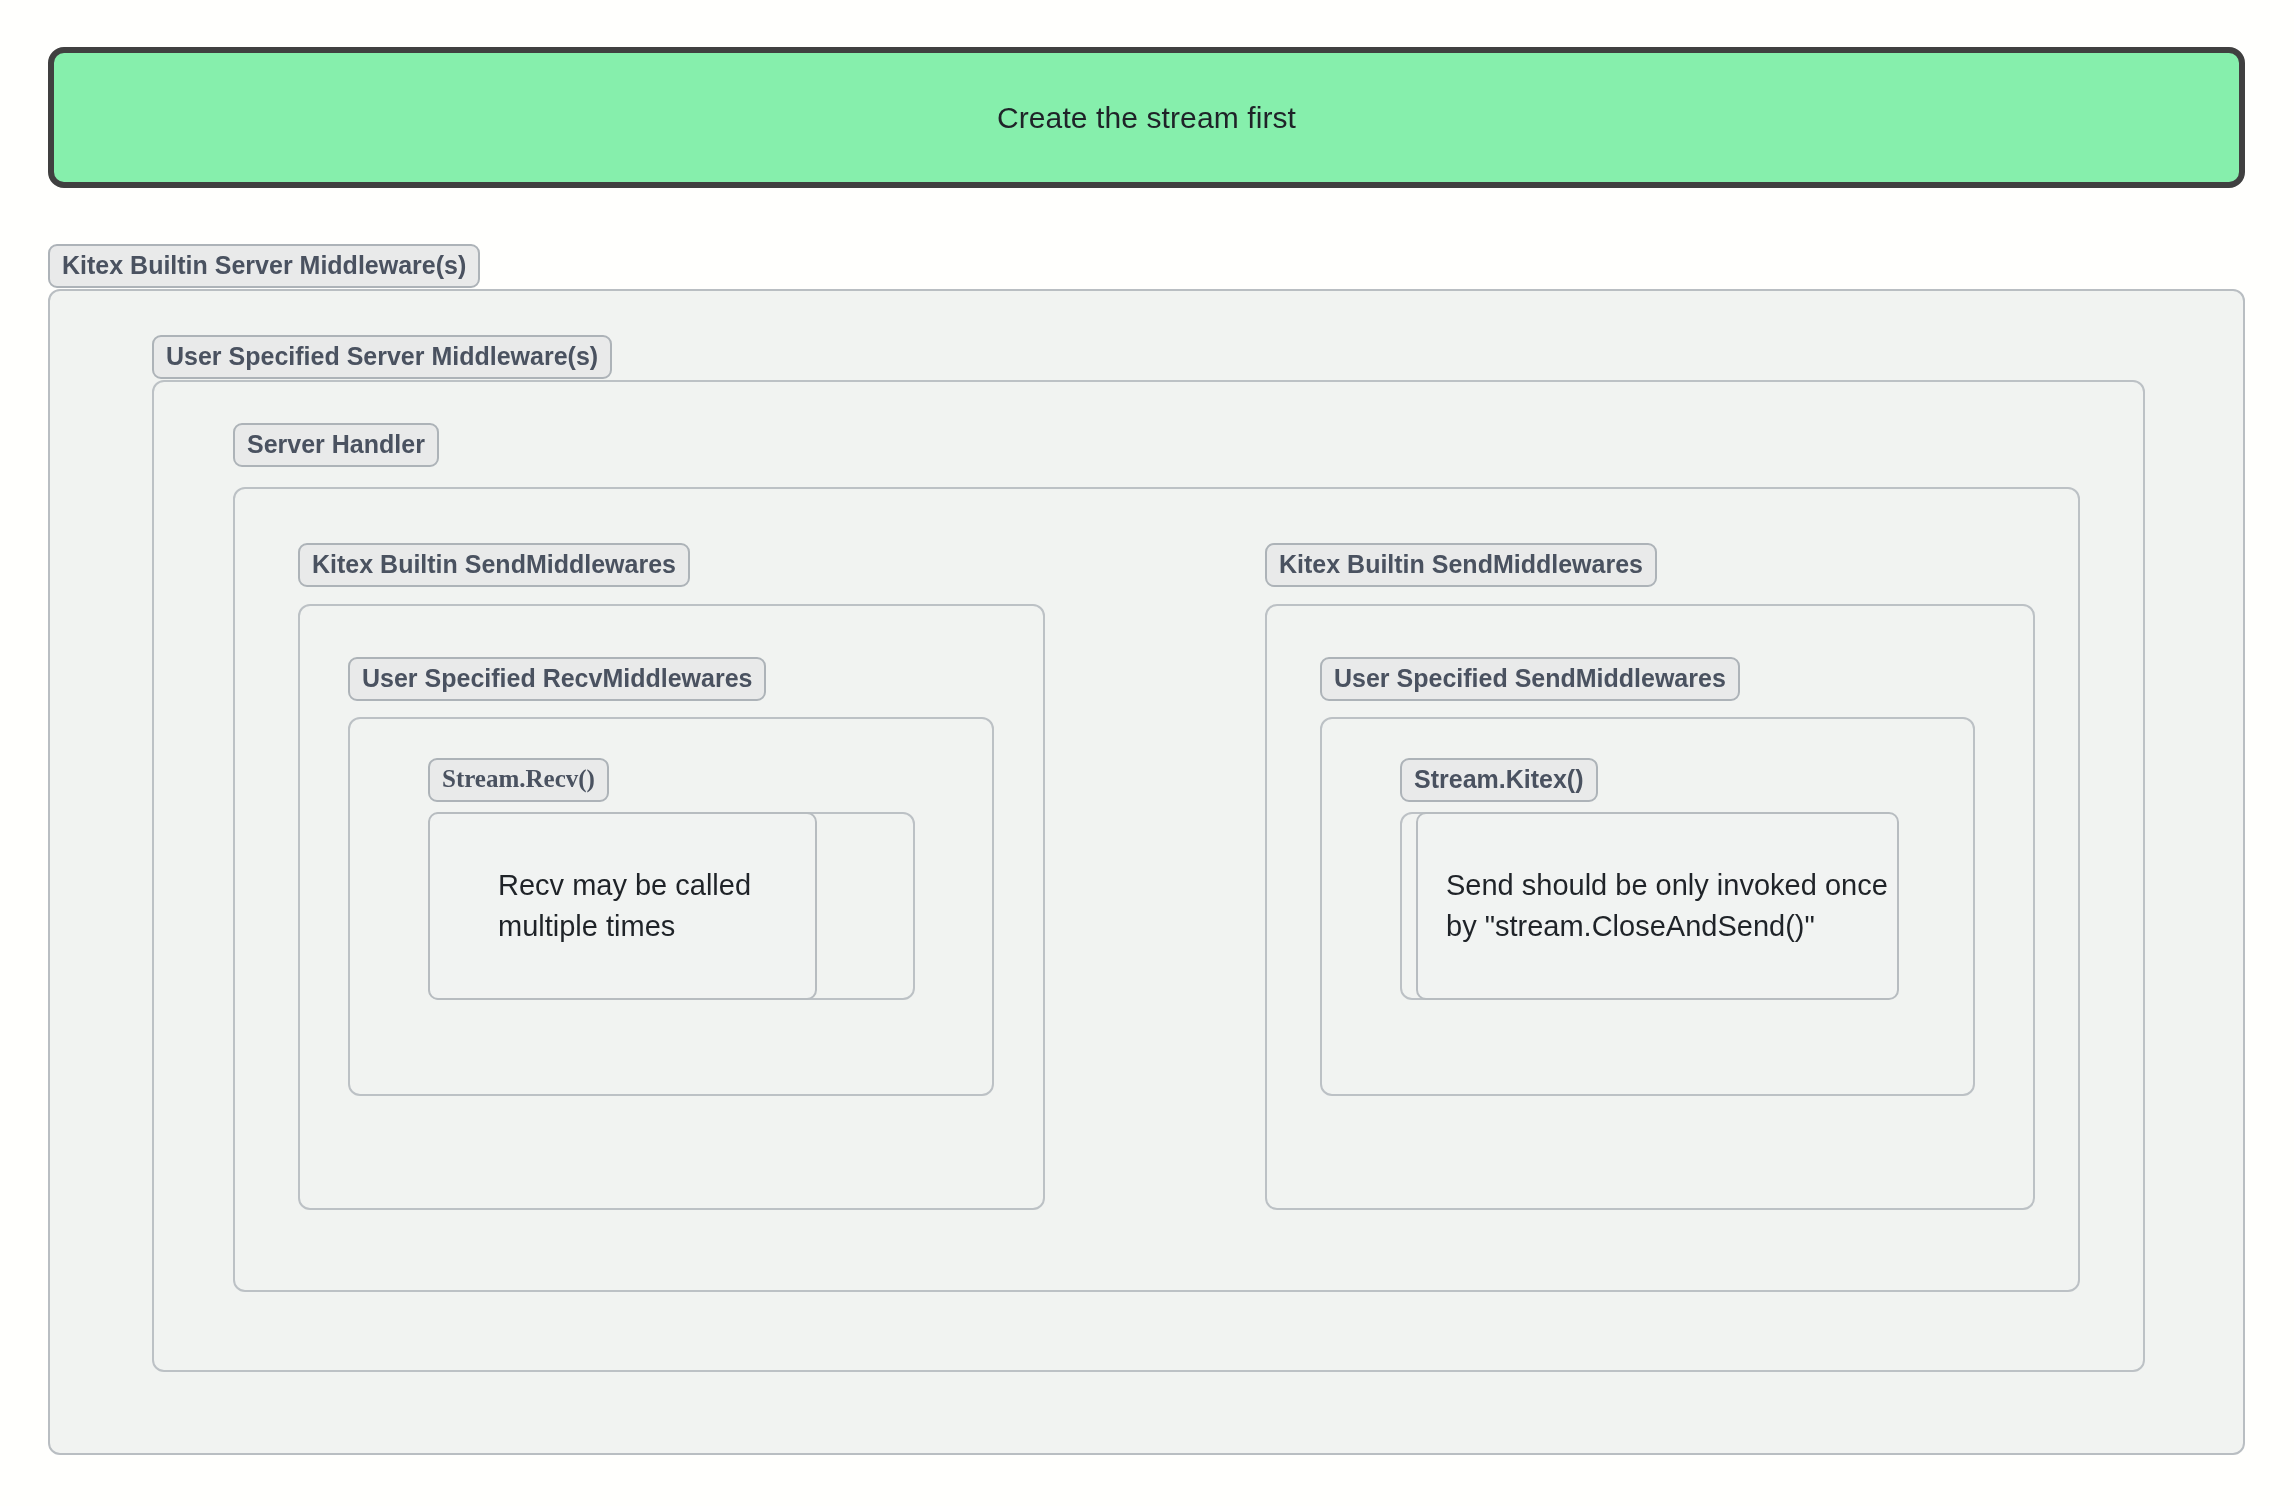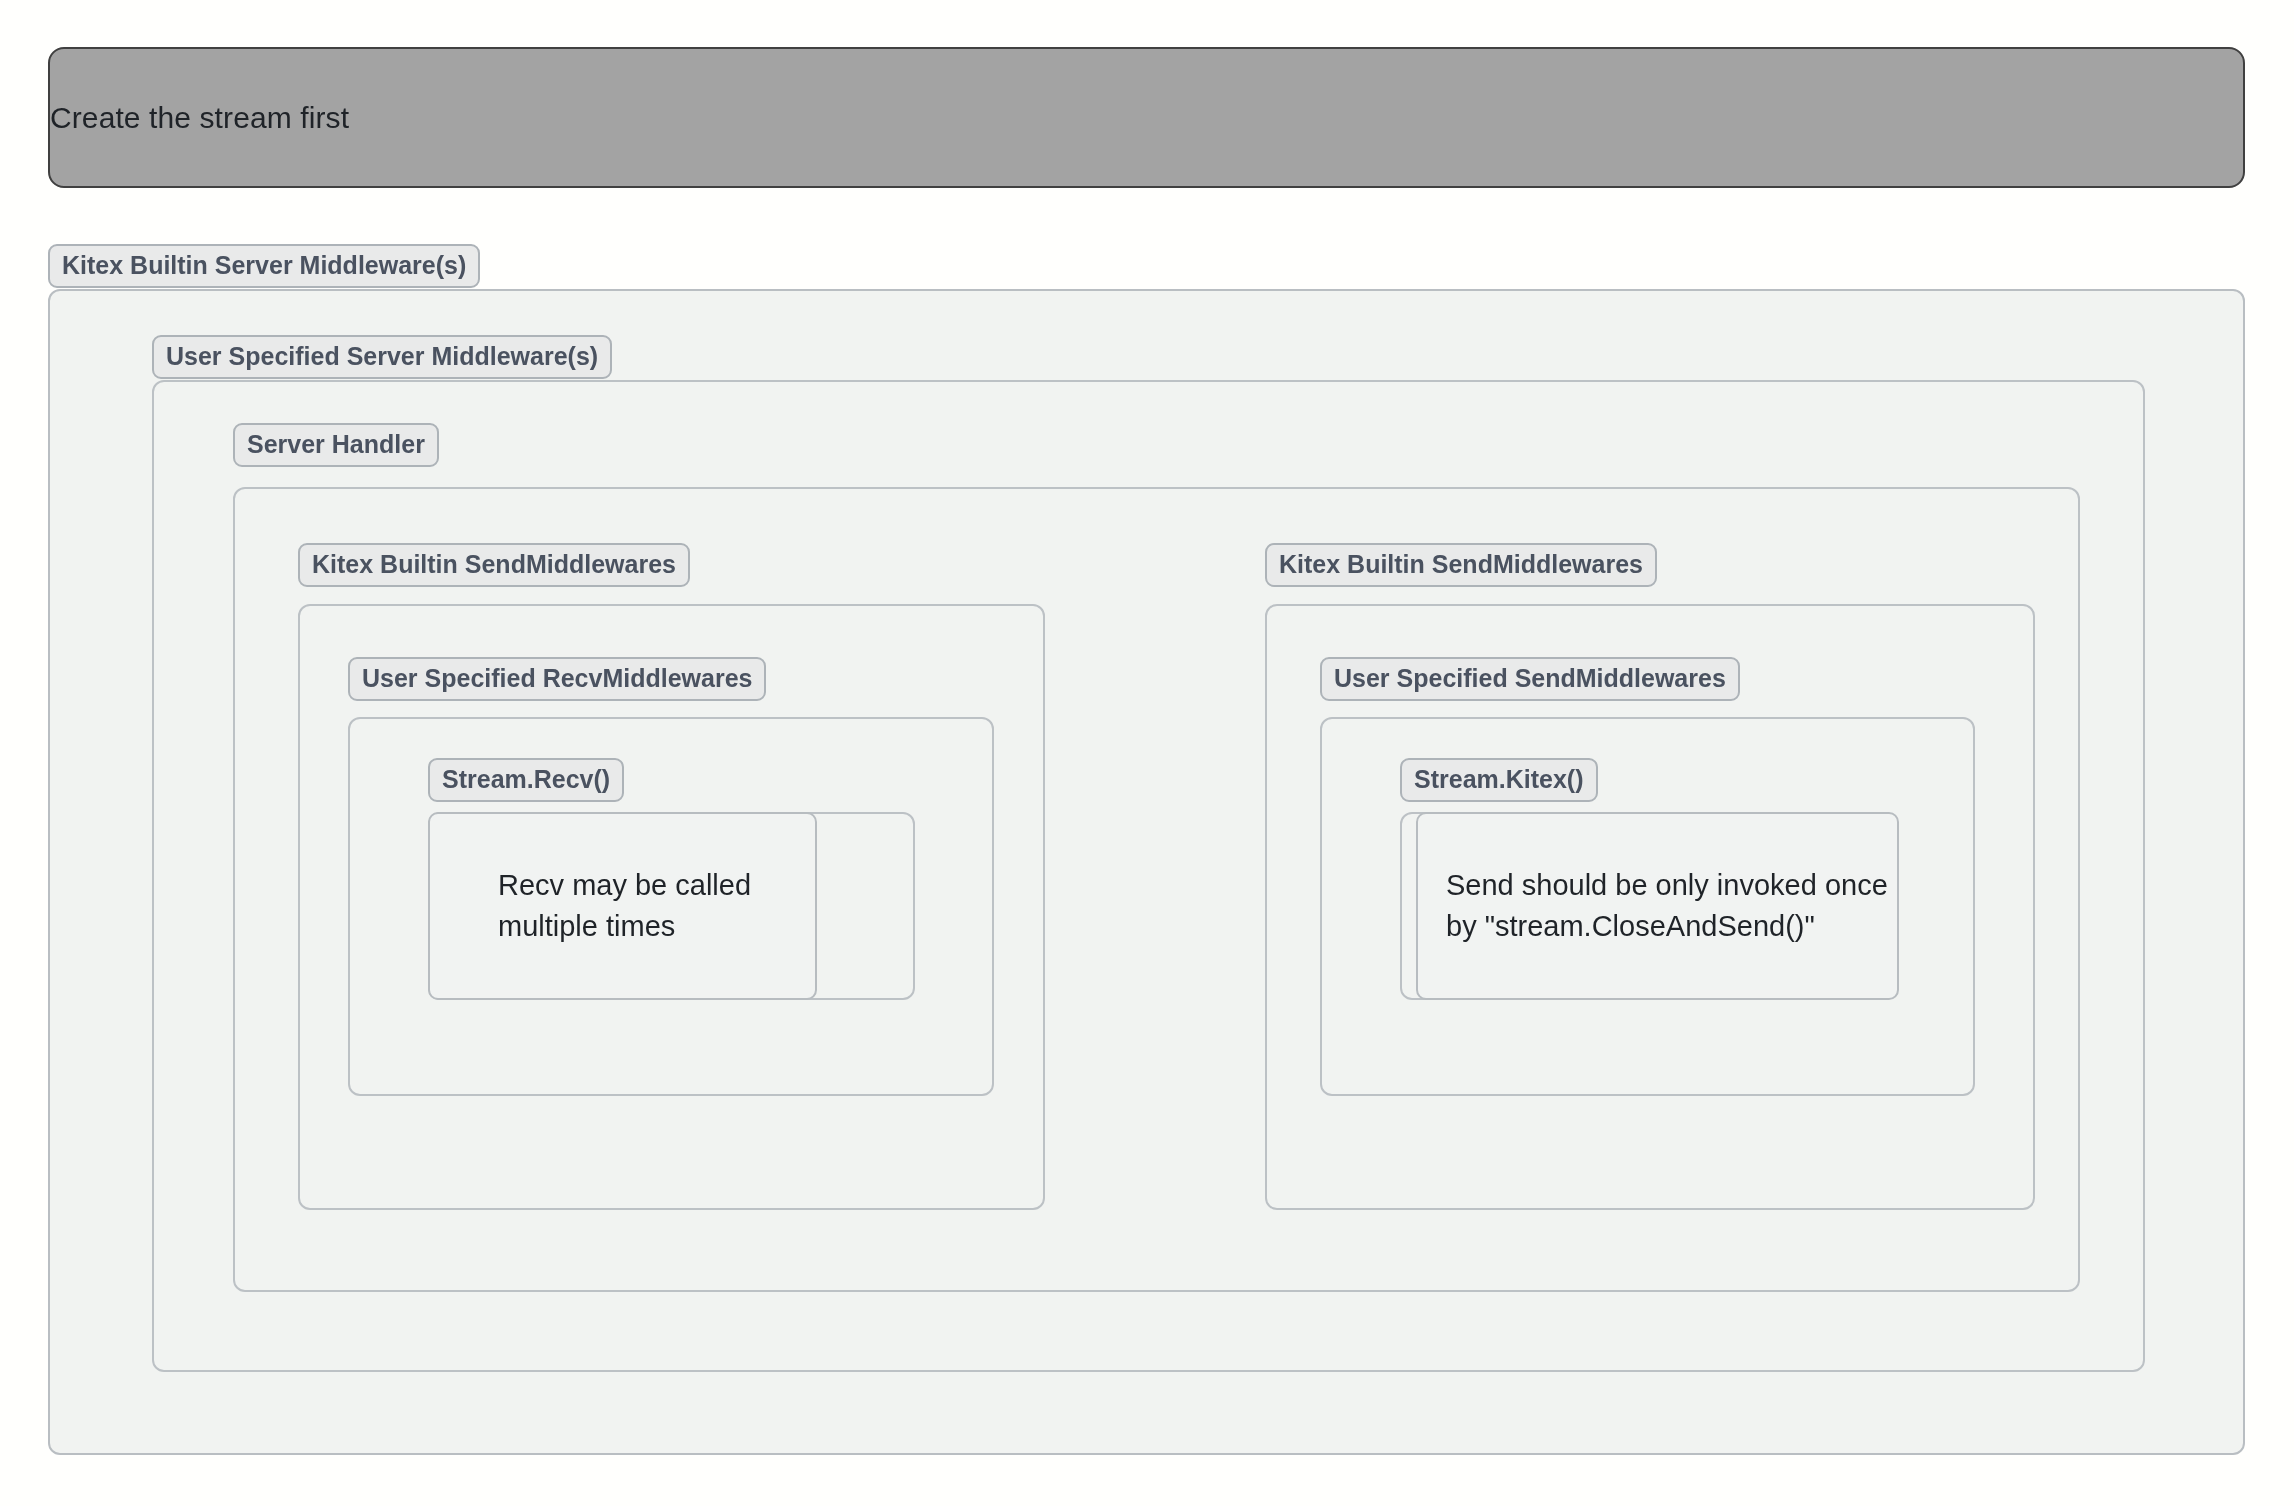--- a/index.html
+++ b/index.html
@@ -15,26 +15,26 @@
     width: 2294px;
     height: 1506px;
     background: #fffffd;
   }
 
   
   .banner {
     position: absolute;
     left: 48px; top: 47px;
     width: 2197px; height: 141px;
-    background: #a3a3a3;
-    border: 2px solid #404040;
+    background: #86efac;
+    border: 6px solid #404040;
     border-radius: 16px;
     display: flex;
     align-items: center;
-    justify-content: flex-start;
+    justify-content: center;
   }
   .banner-text {
     font-size: 30px;
     color: #1f2328;
     font-weight: 400;
     letter-spacing: 0.1px;
   }
 
   
   .group {
@@ -100,21 +100,21 @@
 
   <div class="chip" style="left:233px; top:423px;">Server Handler</div>
   <div class="group lvl3" style="left:233px; top:487px; width:1847px; height:805px;"></div>
 
   <div class="chip" style="left:298px; top:543px;">Kitex Builtin SendMiddlewares</div>
   <div class="group lvl4" style="left:298px; top:604px; width:747px; height:606px;"></div>
 
   <div class="chip" style="left:348px; top:657px;">User Specified RecvMiddlewares</div>
   <div class="group lvl5" style="left:348px; top:717px; width:646px; height:379px;"></div>
 
-  <div class="chip" style="left:428px; top:758px;">Stream.Recv()</div>
+  <div class="chip" style="left:428px; top:758px;font-family:Liberation Serif, serif;">Stream.Recv()</div>
   <div class="group lvl6" style="left:428px; top:812px; width:487px; height:188px;"></div>
 
   <div class="note center" style="left:428px; top:812px; width:389px; height:188px; background:#f1f3f2; border-color:#b7bcc0;">
     <span class="note-text">Recv may be called
 multiple times</span>
   </div>
 
   <div class="chip" style="left:1265px; top:543px;">Kitex Builtin SendMiddlewares</div>
   <div class="group lvl4" style="left:1265px; top:604px; width:770px; height:606px;"></div>
 

